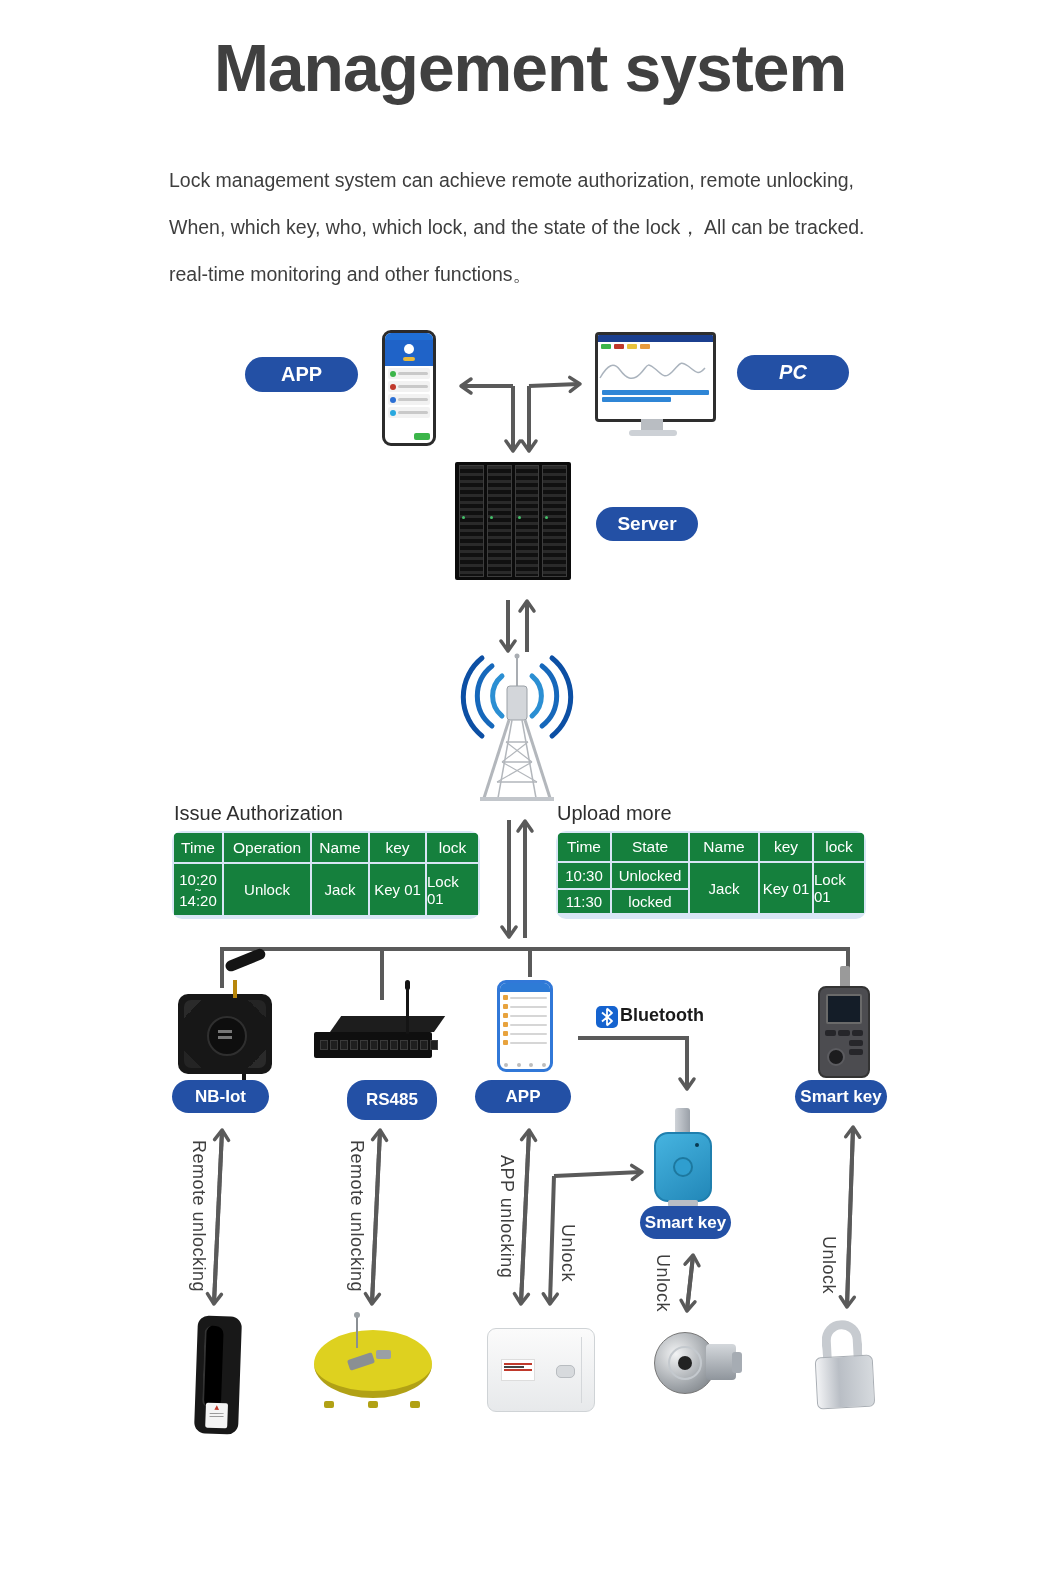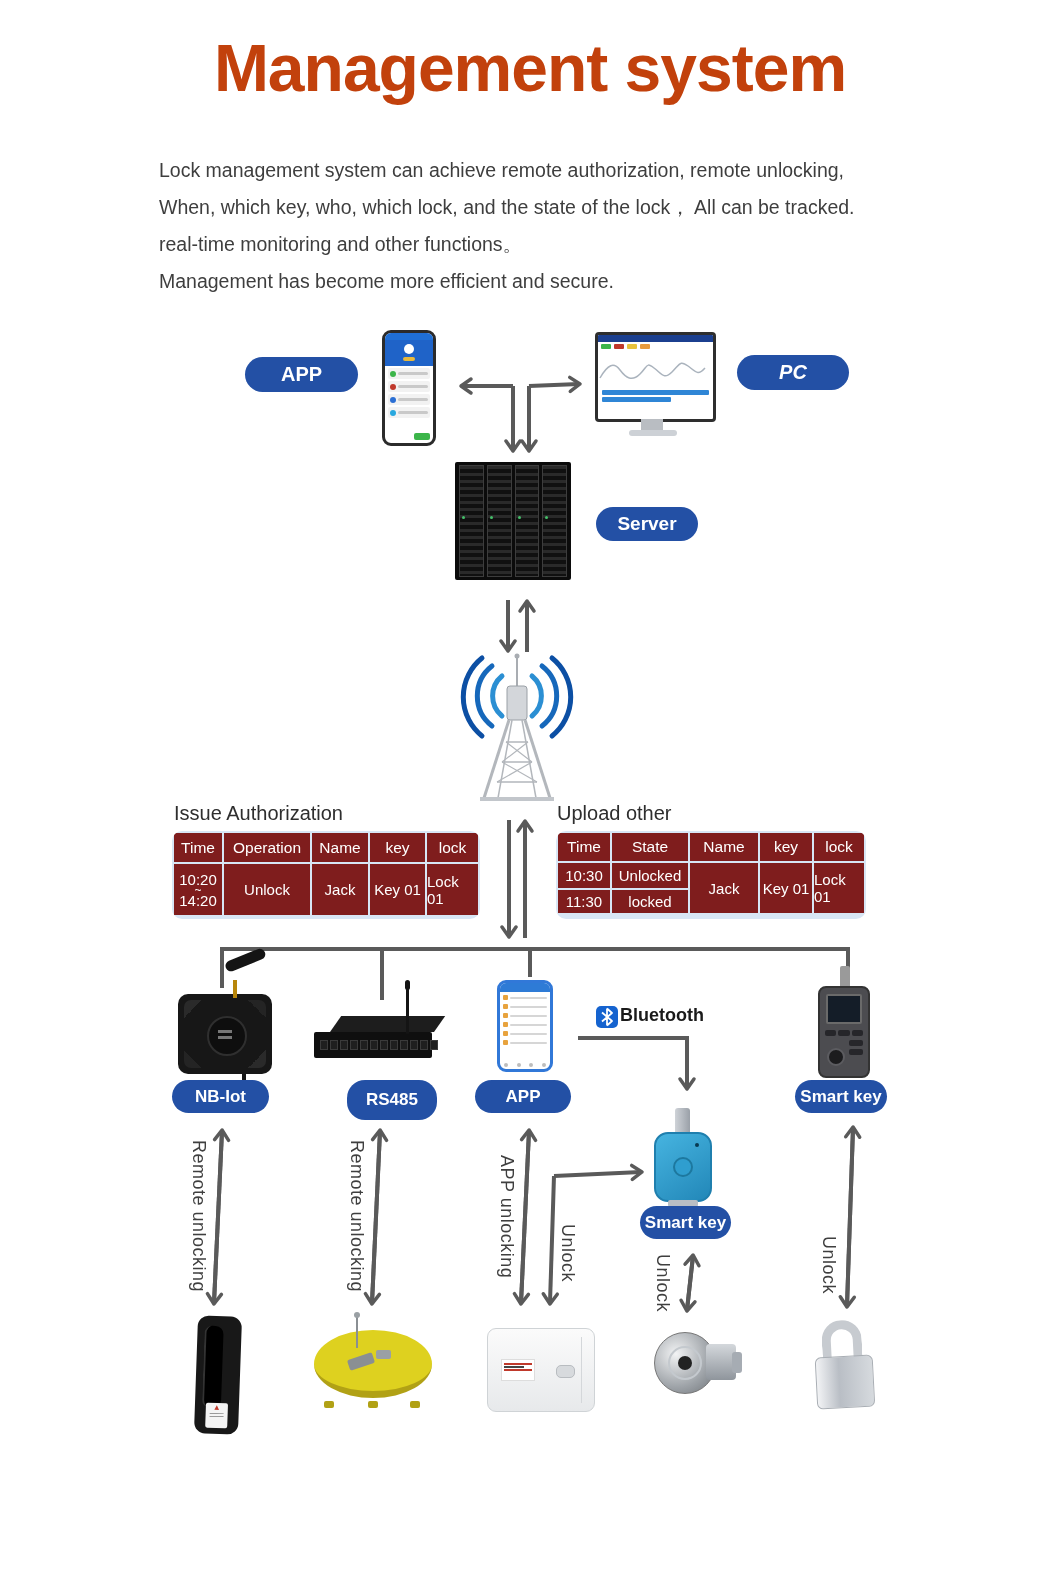--- a/index.html
+++ b/index.html
@@ -1,45 +1,45 @@
 <!DOCTYPE html>
 <html><head>
 <meta charset="utf-8">
 <style>
   html,body{margin:0;padding:0;background:#ffffff;}
   .canvas{position:relative;width:1060px;height:1578px;background:#fff;
           font-family:"Liberation Sans",sans-serif;overflow:hidden;}
 
   
   .title{position:absolute;left:0;right:0;top:30px;margin:0;text-align:center;
-         font-size:66px;font-weight:bold;letter-spacing:-1px;color:#c2410c;}
+         font-size:66px;font-weight:bold;letter-spacing:-1px;color:#404040;}
   .intro{position:absolute;left:155px;top:150px;width:810px;color:#3e3e3e;
          font-size:19.5px;line-height:33px;}
-  .intro p{margin:4px;}
+  .intro p{margin:14px;}
 
   .heading{position:absolute;font-size:20px;color:#2e2e2e;}
   .h-issue{left:174px;top:802px;}
   .h-upload{left:557px;top:802px;}
 
   
   .pill{position:absolute;background:#2350a5;color:#fff;font-weight:bold;
         display:flex;align-items:center;justify-content:center;border-radius:18px;}
   .pill-app-top{left:245px;top:357px;width:113px;height:35px;font-size:20px;}
   .pill-pc{left:737px;top:355px;width:112px;height:35px;font-size:20px;font-style:italic;}
   .pill-server{left:596px;top:507px;width:102px;height:34px;font-size:19px;}
   .pill-nb{left:172px;top:1080px;width:97px;height:33px;font-size:17px;}
   .pill-rs{left:347px;top:1080px;width:90px;height:40px;font-size:17px;}
   .pill-appb{left:475px;top:1080px;width:96px;height:33px;font-size:17px;}
   .pill-skr{left:795px;top:1080px;width:92px;height:33px;font-size:17px;}
   .pill-skc{left:640px;top:1206px;width:91px;height:33px;font-size:17px;}
 
   
   .tbl{position:absolute;background:#d8e6f5;border-radius:10px;overflow:hidden;
        display:grid;gap:2px;padding:2px;color:#fff;}
-  .tbl .cell{background:#7f1d1d;display:flex;align-items:center;justify-content:center;
+  .tbl .cell{background:#15803d;display:flex;align-items:center;justify-content:center;
              font-size:15px;}
   .tbl .th{font-size:15.5px;}
   .tbl-issue{left:172px;top:831px;width:304px;height:84px;
              grid-template-columns:48px 86px 56px 55px 51px;
              grid-template-rows:29px 51px;}
   .tbl-upload{left:556px;top:831px;width:306px;height:84px;
               grid-template-columns:52px 76px 68px 52px 50px;
               grid-template-rows:28px 25px 23px;}
   .time-cell{flex-direction:column;font-size:13.5px;line-height:13px;}
   .time-cell .tilde{line-height:8px;font-size:12px;}
@@ -226,21 +226,20 @@
 <body>
 
 <div class="canvas">
 
   <h1 class="title">Management system</h1>
 
   <div class="intro">
     <p>Lock management system can achieve remote authorization, remote unlocking,</p>
     <p>When, which key, who, which lock, and the state of the lock， All can be tracked.</p>
     <p>real-time monitoring and other functions。</p>
-    <p>Management has become more efficient and secure.</p>
   </div>
 
   <svg class="overlay">
     <defs>
       <marker id="arw" markerUnits="userSpaceOnUse" markerWidth="20" markerHeight="20" refX="13" refY="10" orient="auto">
         <path d="M4,3 L14,10 L4,17" fill="none" stroke="#5a5a5a" stroke-width="3.5" stroke-linecap="round" stroke-linejoin="round"></path>
       </marker>
     </defs>
     <g fill="none" stroke="#5a5a5a" stroke-width="4">
 
@@ -348,21 +347,21 @@
       <path d="M75,70 L100,148" stroke-width="3"></path>
       <path d="M62,70 L48,148" stroke-width="1.5"></path>
       <path d="M72,70 L86,148" stroke-width="1.5"></path>
       <path d="M56,92 L78,92 M52,112 L82,112 M47,132 L87,132" stroke-width="1.5"></path>
       <path d="M56,92 L82,112 M78,92 L52,112 M52,112 L87,132 M82,112 L47,132" stroke-width="1.2"></path>
     </g>
     <rect x="30" y="147" width="74" height="4" fill="#c2c6cb"></rect>
   </svg>
 
   <div class="heading h-issue">Issue Authorization</div>
-  <div class="heading h-upload">Upload other</div>
+  <div class="heading h-upload">Upload more</div>
 
   <div class="tbl tbl-issue">
     <div class="cell th">Time</div>
     <div class="cell th">Operation</div>
     <div class="cell th">Name</div>
     <div class="cell th">key</div>
     <div class="cell th">lock</div>
     <div class="cell time-cell">
       <span>10:20</span>
       <span class="tilde">~</span>

